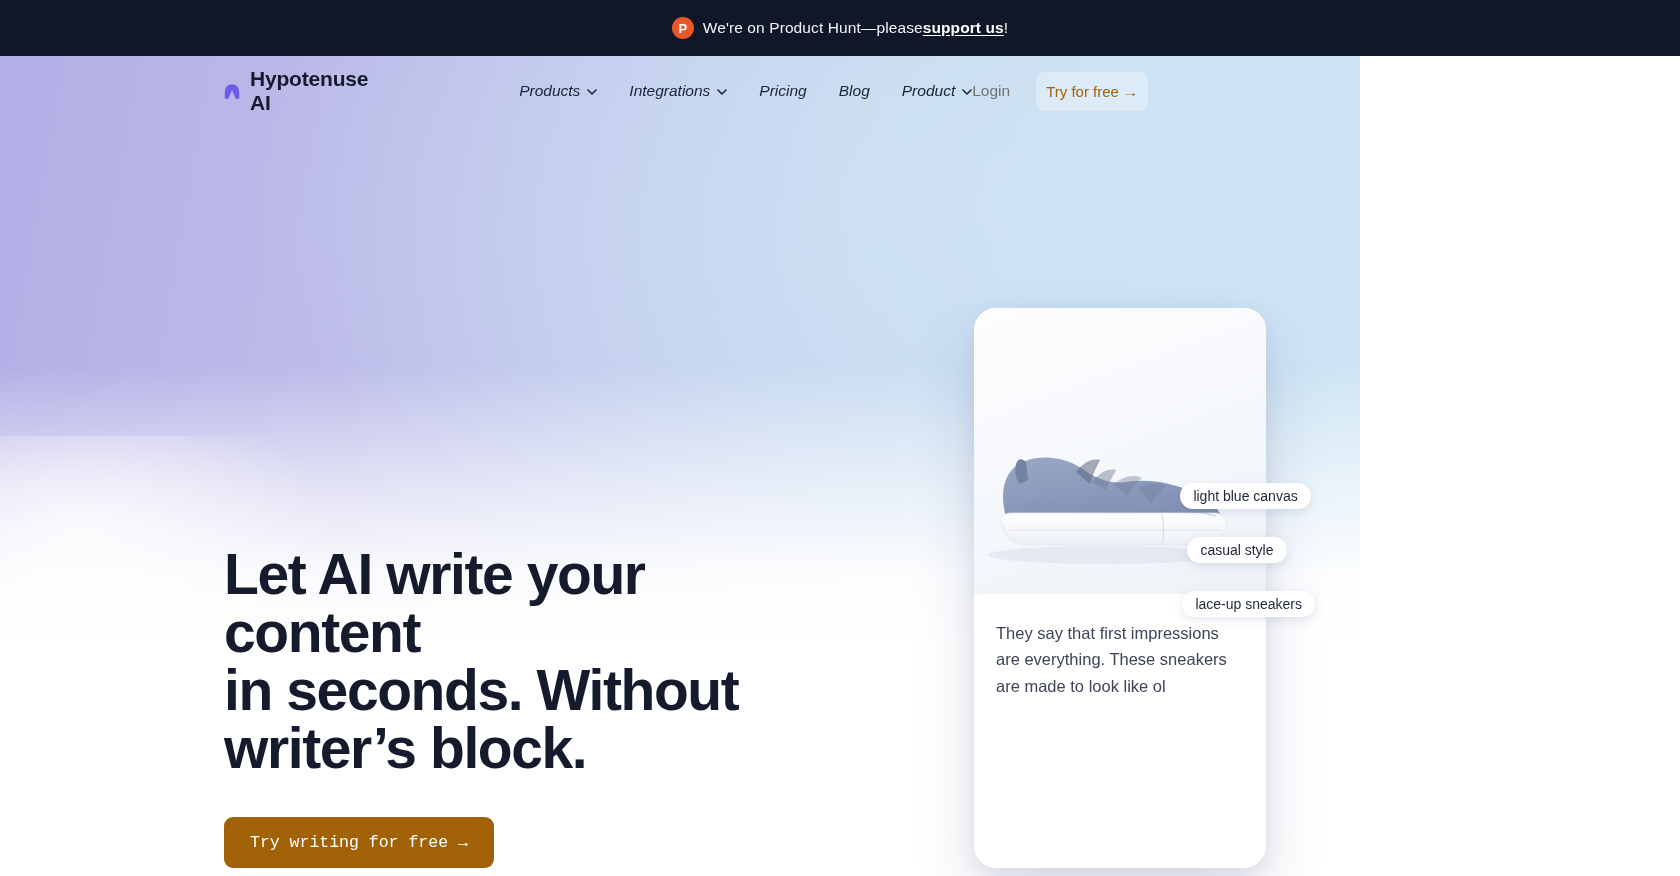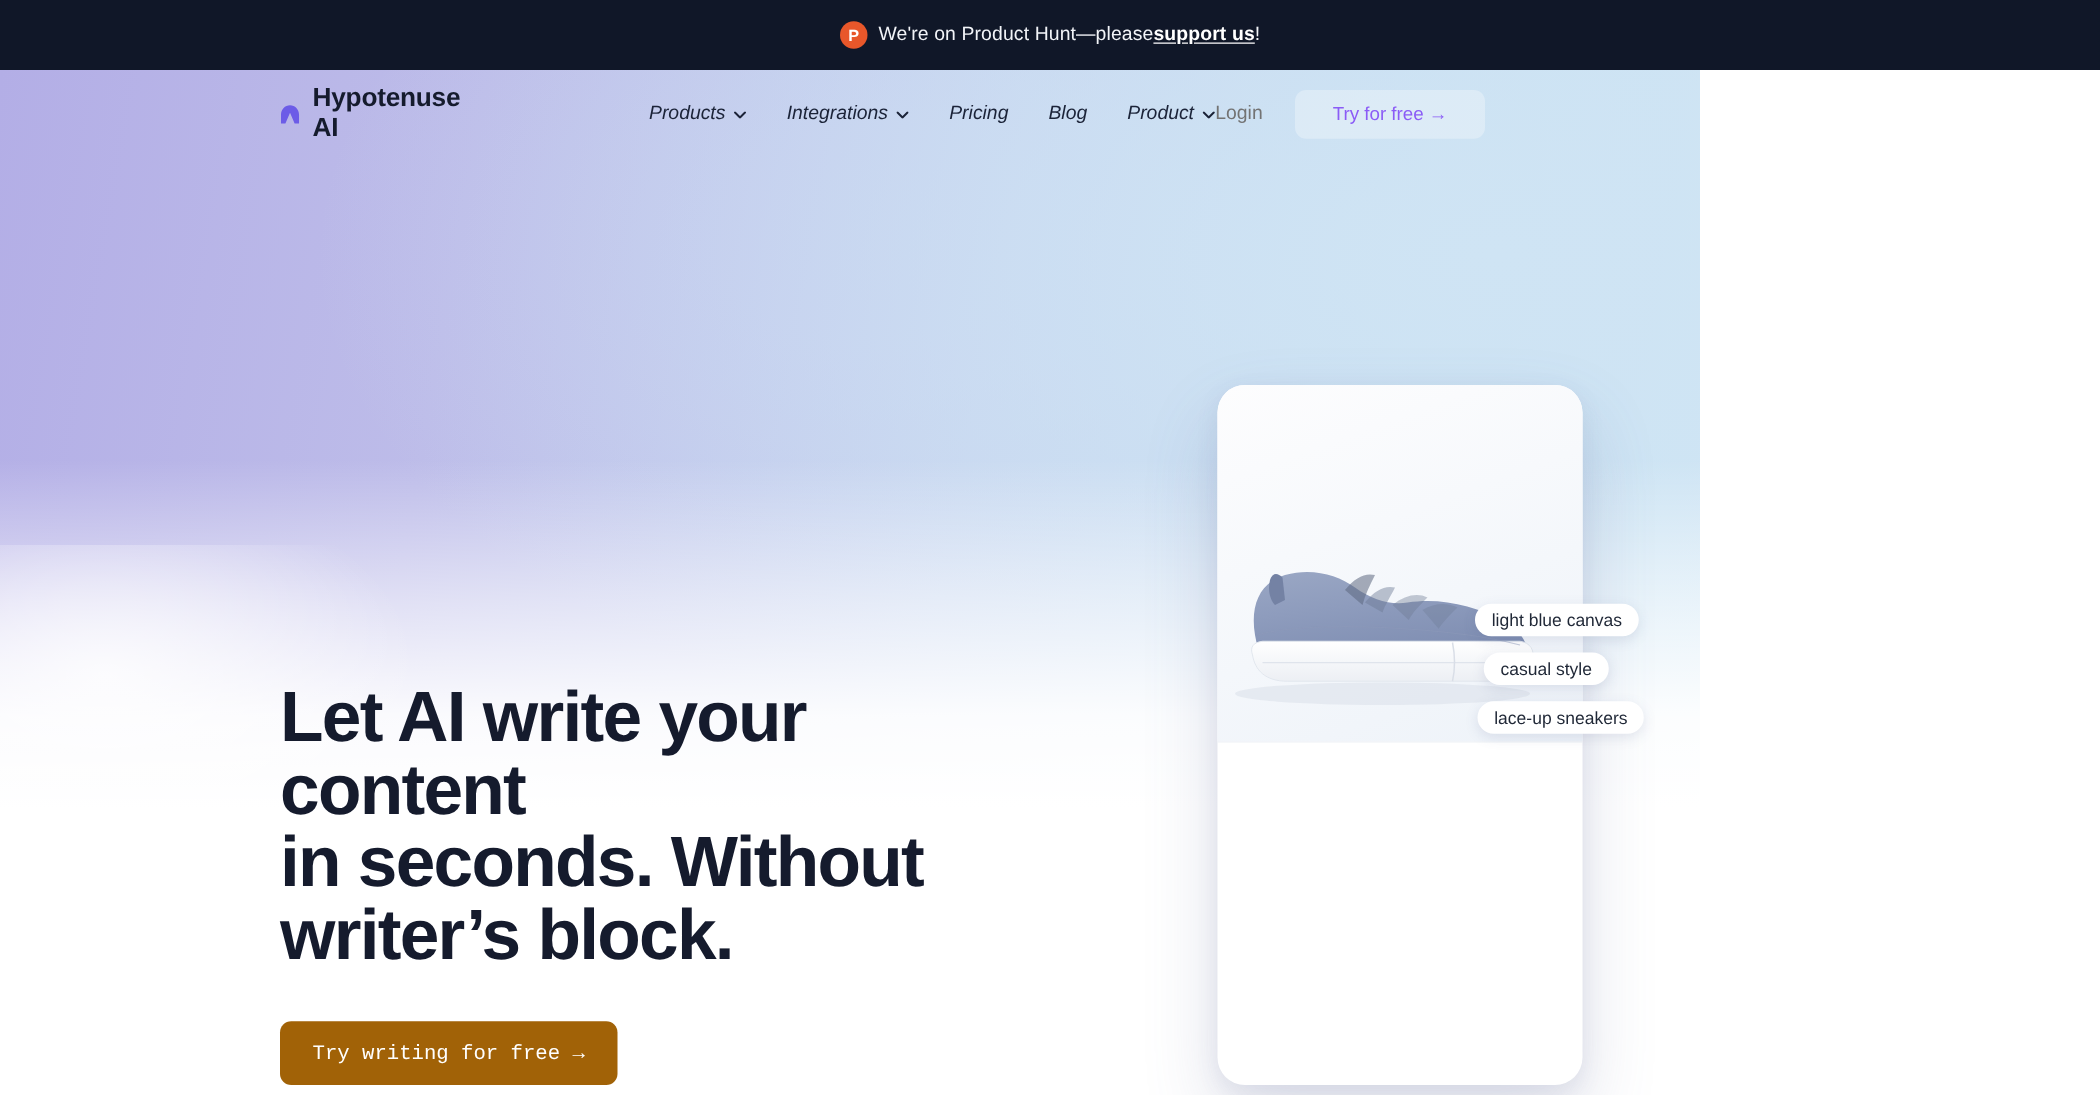--- a/index.html
+++ b/index.html
@@ -90,22 +90,22 @@
   .nav-right {
     margin-left:auto;
     display:flex; align-items:center; gap:26px;
   }
   .login-link {
     font-size:15.5px; color:#737373; cursor:pointer;
   }
   .try-free-btn {
     background:rgba(255,255,255,0.30);
     border:none; border-radius:9px;
-    padding:11px 30px;
-    font-size:15px; color:#8b5cf6;
+    padding:11px 10px;
+    font-size:15px; color:#a16207;
     font-family:inherit;
     cursor:pointer; white-space:nowrap;
   }
 
   
   .hero-inner {
     position:relative; z-index:10;
     display:flex;
     padding-left:224px;
     align-items:flex-end;
@@ -163,21 +163,21 @@
   .card-text {
     padding:26px 22px 0 22px;
     font-size:16.5px; line-height:1.6;
     color:#3f4557;
     white-space:pre-line;
   }
   .tags {
     position:absolute;
     right:-49px; top:175px;
     display:flex; flex-direction:column;
-    align-items:flex-start; gap:13px;
+    align-items:flex-start; gap:28px;
     z-index:5;
   }
   .tag {
     background:#ffffff;
     border-radius:14px;
     padding:5px 13px;
     font-size:14px; color:#1f2736;
     box-shadow:0 3px 10px rgba(80,95,140,0.15);
     white-space:nowrap;
   }
@@ -276,20 +276,23 @@
             <path d="M172 100 C182 94 192 94 200 98 C194 104 188 110 185 115 Z" fill="#6d7a94" opacity="0.35"></path>
             <path d="M60 74 C56 70 52 70 50 76 C48 84 50 92 54 96 L62 92 Z" fill="#7482a4"></path>
             <path d="M36 136 C34 130 36 126 44 125 L250 125 C258 126 262 132 260 140
                      C258 150 246 156 232 157 L64 157 C46 157 38 148 36 136 Z" fill="url(#soleG)" stroke="#e2e7ee" stroke-width="0.8"></path>
             <path d="M44 142 L256 142" stroke="#dfe4ec" stroke-width="1" fill="none"></path>
             <path d="M196 126 C198 136 198 148 196 157" stroke="#d9dee7" stroke-width="1.2" fill="none"></path>
             <path d="M40 120 C60 114 100 112 140 114 C180 116 220 120 250 128" stroke="#8d9ab9" stroke-width="1" fill="none" opacity="0.5"></path>
           </svg>
         </div>
         <div class="card-divider"></div>
+        <div class="card-text">They say that first impressions
+are everything. These sneakers
+are made to look like ol</div>
 
         <div class="tags">
           <span class="tag">light blue canvas</span>
           <span class="tag">casual style</span>
           <span class="tag">lace-up sneakers</span>
         </div>
       </div>
     </div>
   </div>
 </div>

